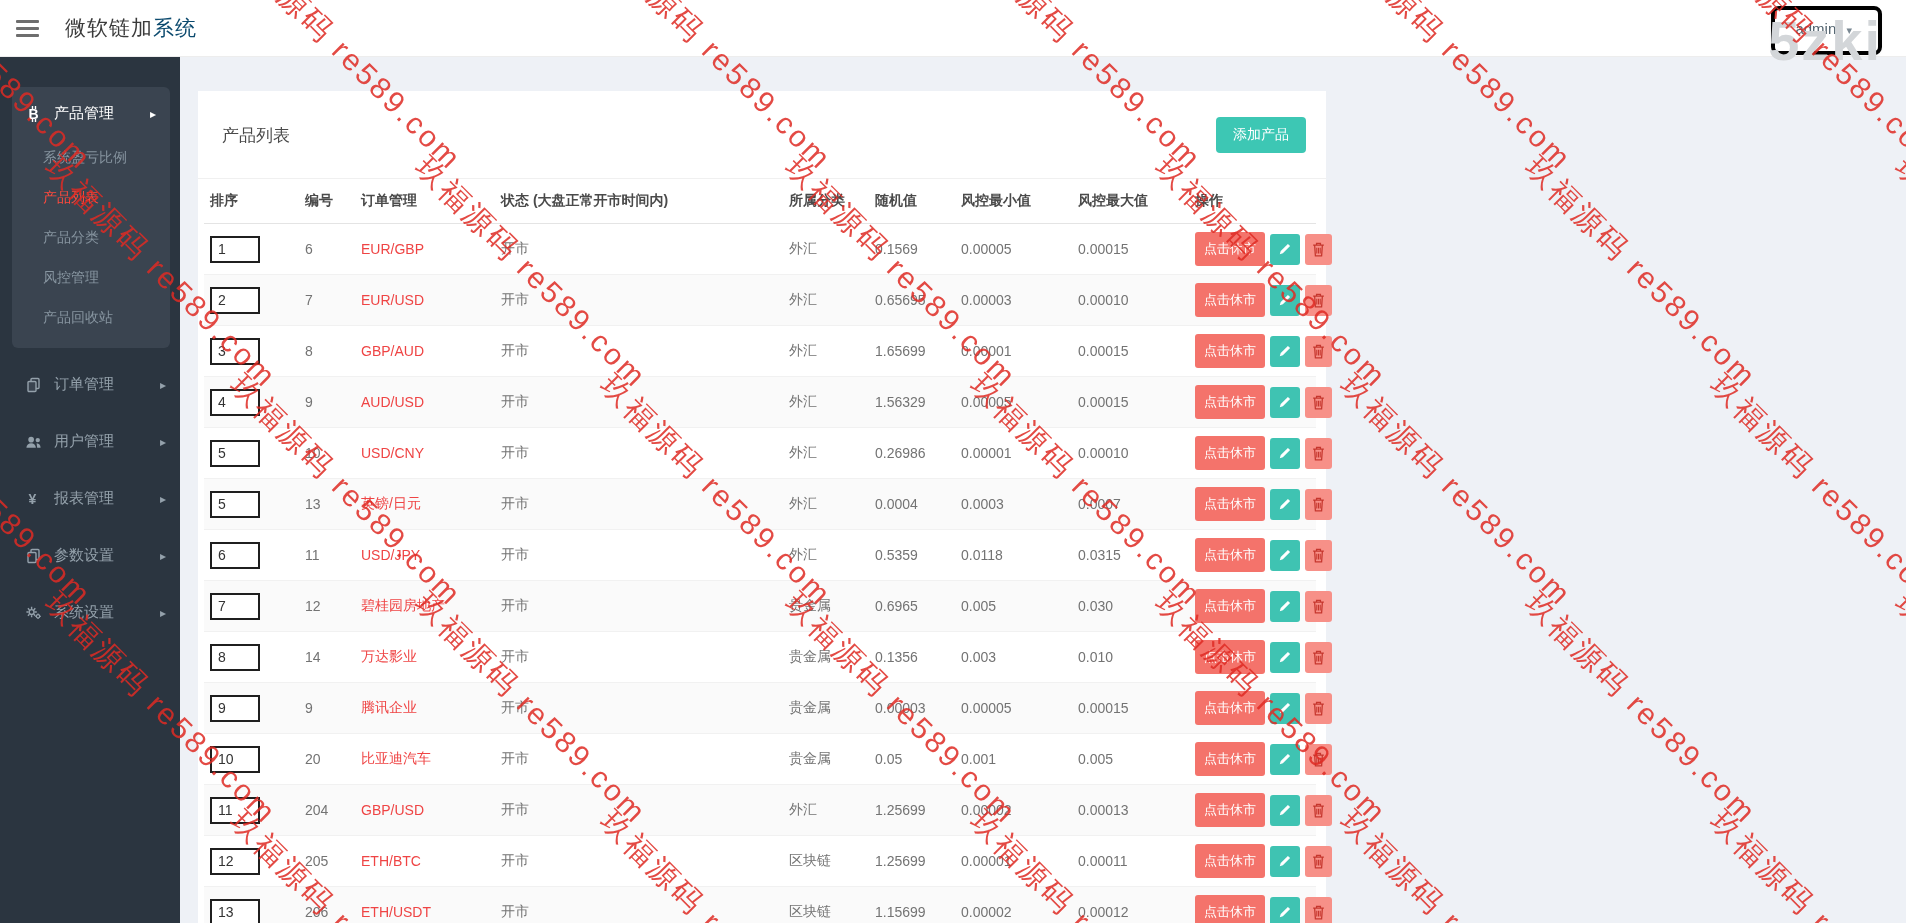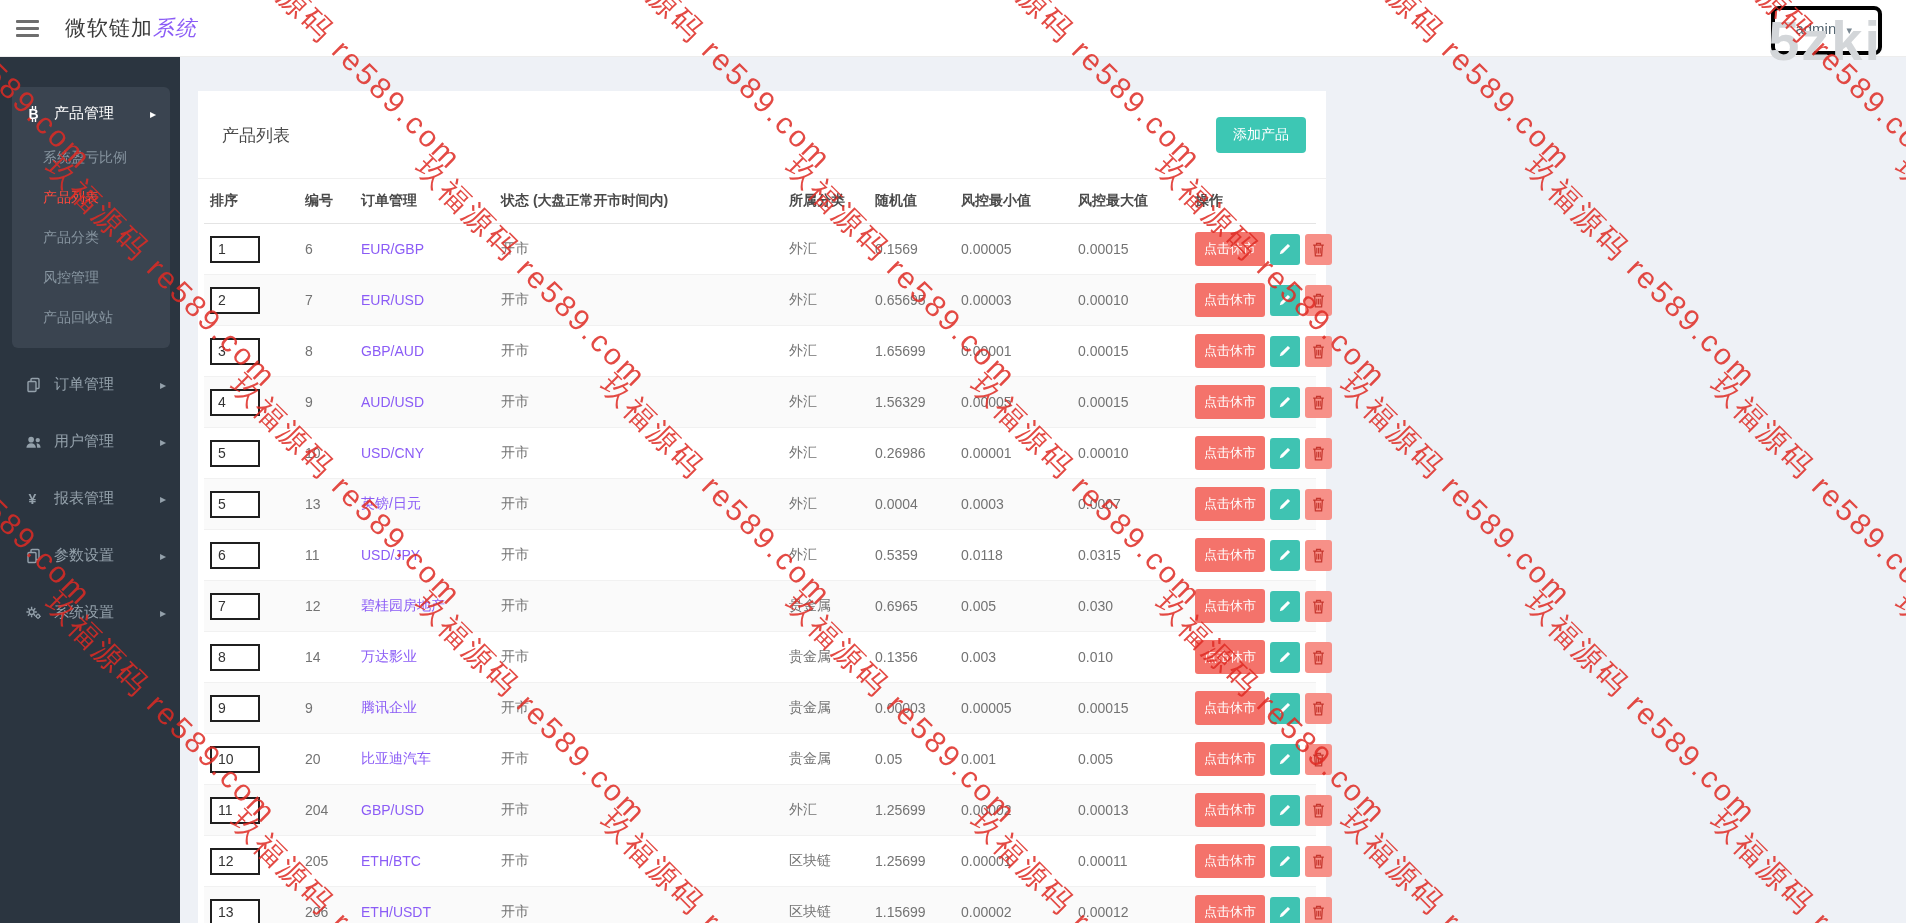--- a/index.html
+++ b/index.html
@@ -9,21 +9,21 @@
     background:#eef1f6; position:relative;
   }
   
   .topbar {
     height:57px; background:#fff; display:flex; align-items:center;
     position:relative; z-index:3; border-bottom:1px solid #ededed;
   }
   .hamburger { margin-left:16px; cursor:pointer; }
   .hamburger div { width:23px; height:3px; background:#6e6e6e; border-radius:1px; margin:4px 0; }
   .app-title { margin-left:26px; font-size:21px; color:#3b3b3b; letter-spacing:1px; }
-  .app-title .accent { color:#8b5cf6;font-style:italic; }
+  .app-title .accent { color:#0c4a6e; }
   .user-box {
     position:absolute; right:24px; top:6px; background:#fff;
     border:4px solid #000000; border-radius:8px; padding:10px 26px 14px 20px;
     font-size:15px; color:#51626e; box-shadow:0 1px 3px rgba(0,0,0,.04); cursor:pointer;
   }
   .user-box .caret { font-size:11px; color:#7a8893; margin-left:6px; }
   .site-tag {
     position:absolute; top:8px; right:24px; font-size:56px; font-weight:bold;
     color:#d3d6d9; z-index:4; letter-spacing:2px; pointer-events:none;
   }
@@ -66,21 +66,21 @@
   table { border-collapse:collapse; margin:0 6px; table-layout:fixed; width:1112px; }
   th {
     text-align:left; font-size:14px; color:#4a4a4a; font-weight:bold;
     padding:13px 6px; border-bottom:1px solid #e4e4e4; white-space:nowrap;
   }
   td {
     font-size:14px; color:#737373; padding:8px 6px; height:45px;
     border-bottom:1px solid #f1f1f1; white-space:nowrap; overflow:hidden;
   }
   tbody tr:nth-child(even) { background:#fafafa; }
-  .c-name { color:#8b5cf6; }
+  .c-name { color:#ef4444; }
   .sort-input {
     width:50px; height:27px; border:2px solid #1f1f1f; background:#fff;
     font-size:14px; padding-left:6px; font-family:inherit; color:#333;
   }
   .c-actions { overflow:visible; }
   .btn-close {
     background:#f4736b; color:#fff; border:none; border-radius:3px;
     padding:8px 9px; font-size:13px; cursor:pointer; vertical-align:middle;
   }
   .btn-edit {

